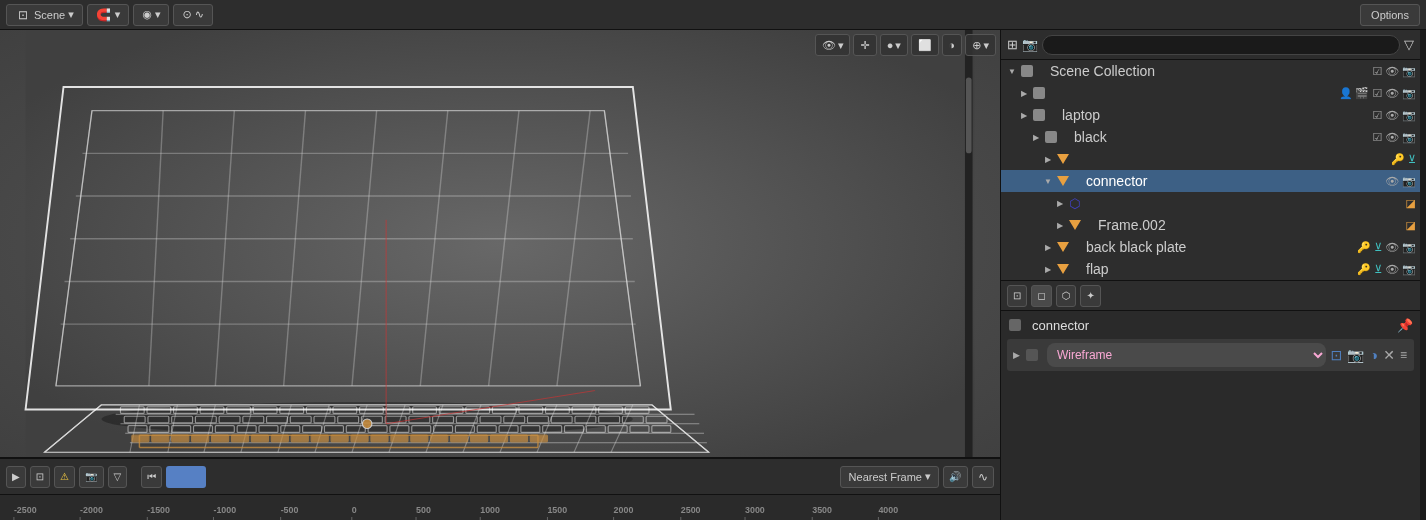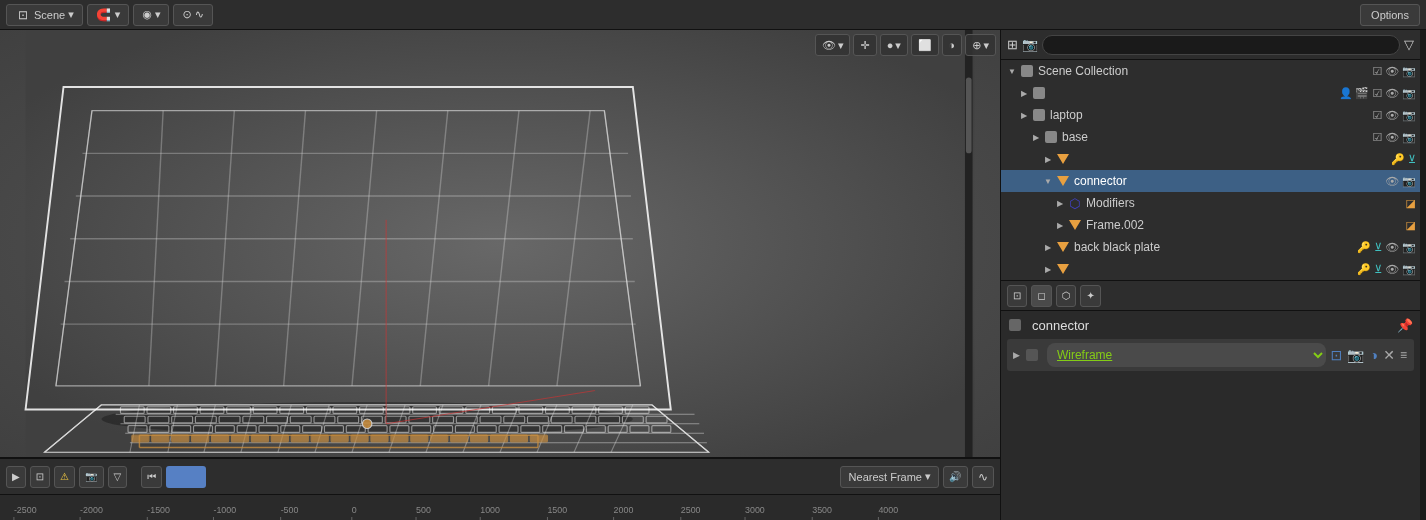--- a/index.html
+++ b/index.html
@@ -172,20 +172,21 @@
       padding: 0 6px;
       gap: 0;
       flex-shrink: 0;
       overflow: hidden;
     }
     .ruler-content {
       flex: 1;
       height: 100%;
       position: relative;
       overflow: hidden;
+      font-weight: bold;
     }
 
     
     .right-panel {
       flex: 0 0 420px;
       background: #2d2d2d;
       border-left: 1px solid #111;
       display: flex;
       flex-direction: column;
       overflow: hidden;
@@ -255,24 +256,25 @@
       height: 16px;
       display: inline-flex;
       align-items: center;
       justify-content: center;
       font-size: 11px;
       flex-shrink: 0;
       margin-right: 3px;
     }
     .tree-label {
       flex: 1;
-      font-size: 12px;
+      font-size: 14px;
       color: #ccc;
       white-space: nowrap;
       overflow: hidden;
+      margin-left: 12px;
     }
     .tree-icons-right {
       display: flex;
       align-items: center;
       gap: 3px;
       margin-left: auto;
     }
     .tree-icon-sm {
       font-size: 11px;
       color: #aaa;
@@ -370,24 +372,23 @@
       color: #aaa;
       font-size: 12px;
       cursor: pointer;
       padding: 1px;
     }
     .wireframe-dropdown {
       flex: 1;
       background: #4a4a4a;
       border: none;
       border-radius: 8px;
-      color: #84cc16;
+      color: #f9a8d4;
       font-size: 12px;
       padding: 4px 6px;
-      text-decoration: underline;
     }
 
     
     ::-webkit-scrollbar { width: 6px; }
     ::-webkit-scrollbar-track { background: #1a1a1a; }
     ::-webkit-scrollbar-thumb { background: #555; border-radius: 3px; }
 
     
     .viewport-bottom {
       background: #2d2d2d;
@@ -733,21 +734,21 @@
           <span class="tree-icon-sm">📷</span>
         </div>
       </div>
 
       <div class="tree-row">
         <div class="tree-indent" style="width:28px;"></div>
         <div class="tree-arrow">▶</div>
         <div class="tree-icon">
           <div class="col-icon"></div>
         </div>
-        <span class="tree-label">base</span>
+        <span class="tree-label">black</span>
         <div class="tree-icons-right">
           <span class="tree-icon-sm">☑</span>
           <span class="tree-icon-sm">👁</span>
           <span class="tree-icon-sm">📷</span>
         </div>
       </div>
 
       <div class="tree-row">
         <div class="tree-indent" style="width:40px;"></div>
         <div class="tree-arrow">▶</div>
@@ -772,21 +773,20 @@
           <span class="tree-icon-sm">📷</span>
         </div>
       </div>
 
       <div class="tree-row">
         <div class="tree-indent" style="width:52px;"></div>
         <div class="tree-arrow">▶</div>
         <div class="tree-icon">
           <span style="color:#4040c0; font-size:13px;">⬡</span>
         </div>
-        <span class="tree-label">Modifiers</span>
         <div class="tree-icons-right">
           <span class="tree-icon-sm icon-orange">◪</span>
         </div>
       </div>
 
       <div class="tree-row">
         <div class="tree-indent" style="width:52px;"></div>
         <div class="tree-arrow">▶</div>
         <div class="tree-icon">
           <div class="mesh-icon"></div>
@@ -811,20 +811,21 @@
           <span class="tree-icon-sm">📷</span>
         </div>
       </div>
 
       <div class="tree-row">
         <div class="tree-indent" style="width:40px;"></div>
         <div class="tree-arrow">▶</div>
         <div class="tree-icon">
           <div class="mesh-icon"></div>
         </div>
+        <span class="tree-label">flap</span>
         <div class="tree-icons-right">
           <span class="tree-icon-sm icon-cyan">🔑</span>
           <span class="tree-icon-sm icon-cyan">⊻</span>
           <span class="tree-icon-sm">👁</span>
           <span class="tree-icon-sm">📷</span>
         </div>
       </div>
 
     </div>
 

